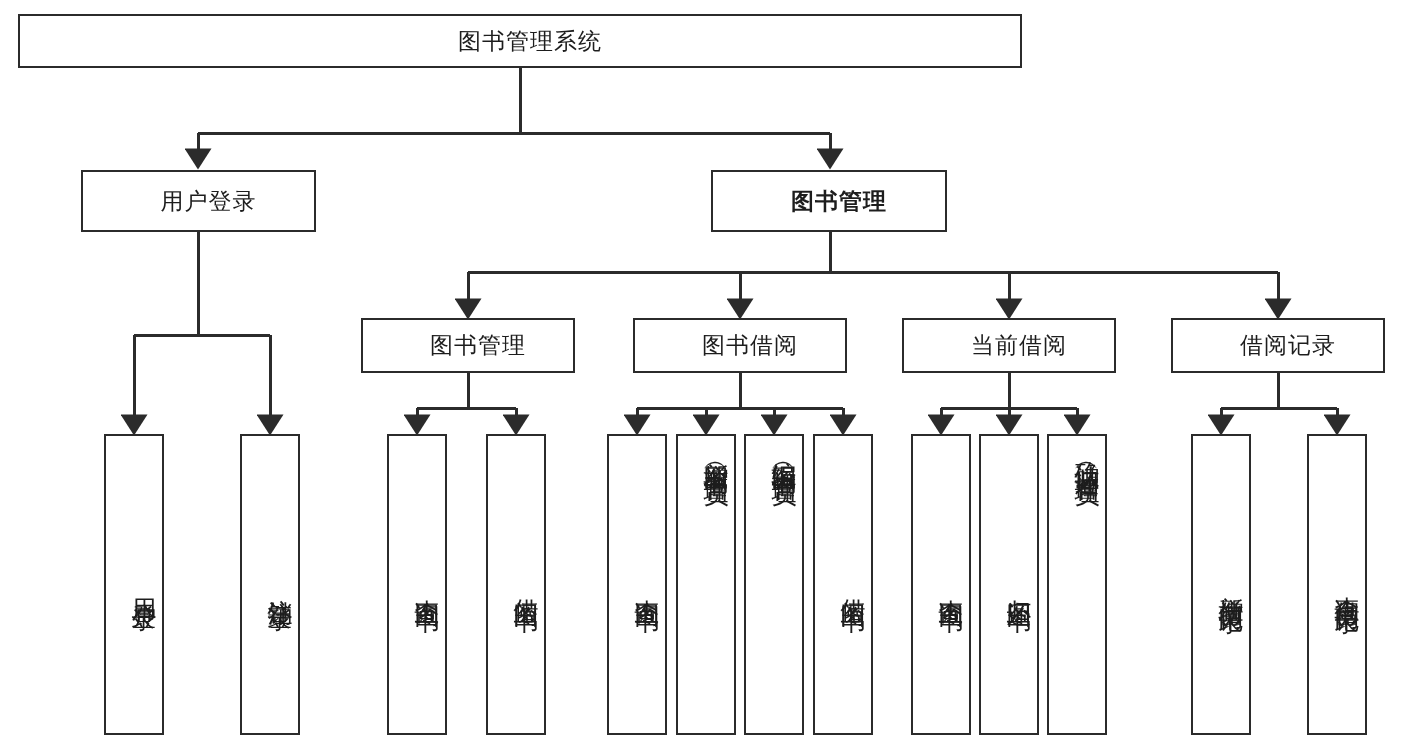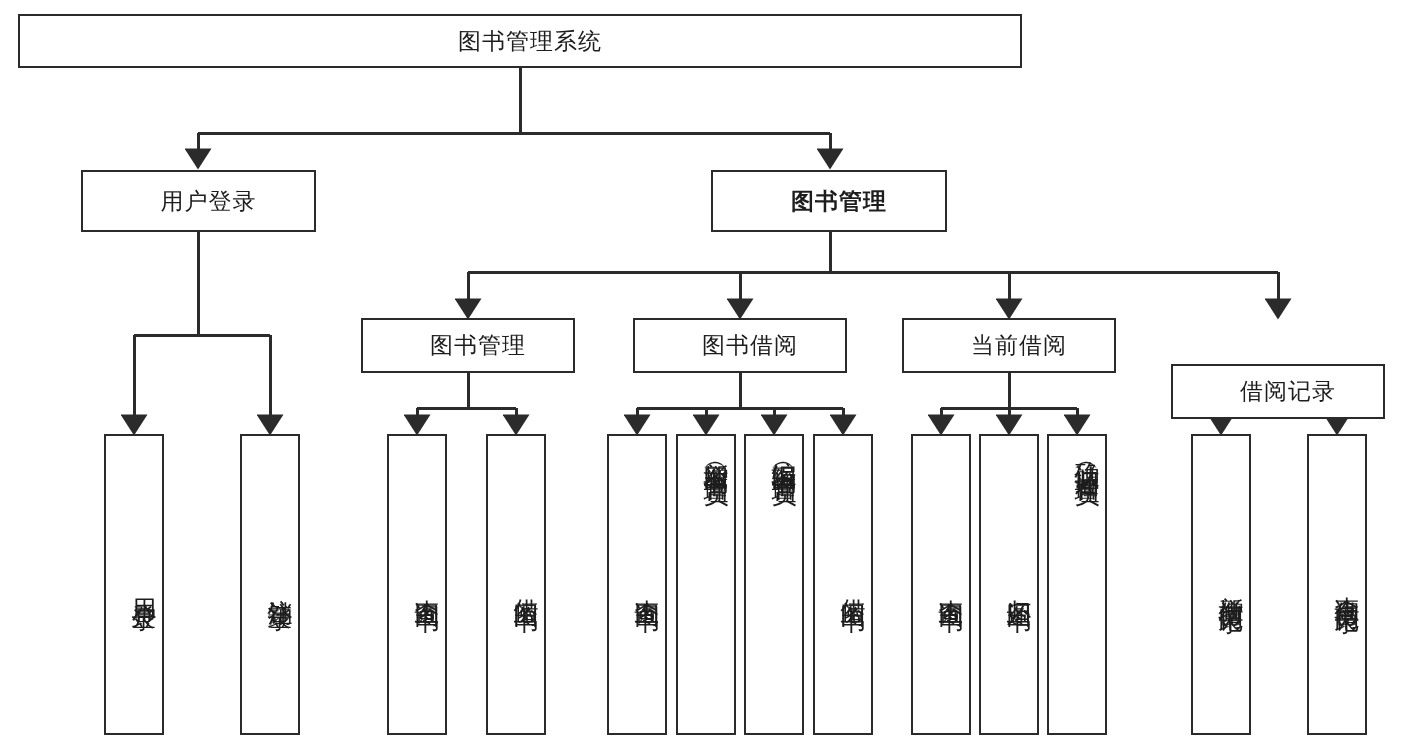--- a/index.html
+++ b/index.html
@@ -142,21 +142,21 @@
 
   <div class="node node-h" style="left:361px; top:318px; width:214px; height:55px;">
     <span class="node-label">图书管理</span>
   </div>
   <div class="node node-h" style="left:633px; top:318px; width:214px; height:55px;">
     <span class="node-label">图书借阅</span>
   </div>
   <div class="node node-h" style="left:902px; top:318px; width:214px; height:55px;">
     <span class="node-label">当前借阅</span>
   </div>
-  <div class="node node-h" style="left:1171px; top:318px; width:214px; height:55px;margin-top:46px;">
+  <div class="node node-h" style="left:1171px; top:318px; width:214px; height:55px;">
     <span class="node-label">借阅记录</span>
   </div>
 
   <div class="node node-v pad-mid" style="left:104px; top:434px; width:60px; height:301px;">
     <span class="node-label">用户登录</span>
   </div>
   <div class="node node-v pad-mid" style="left:240px; top:434px; width:60px; height:301px;">
     <span class="node-label">注销登录</span>
   </div>
 

